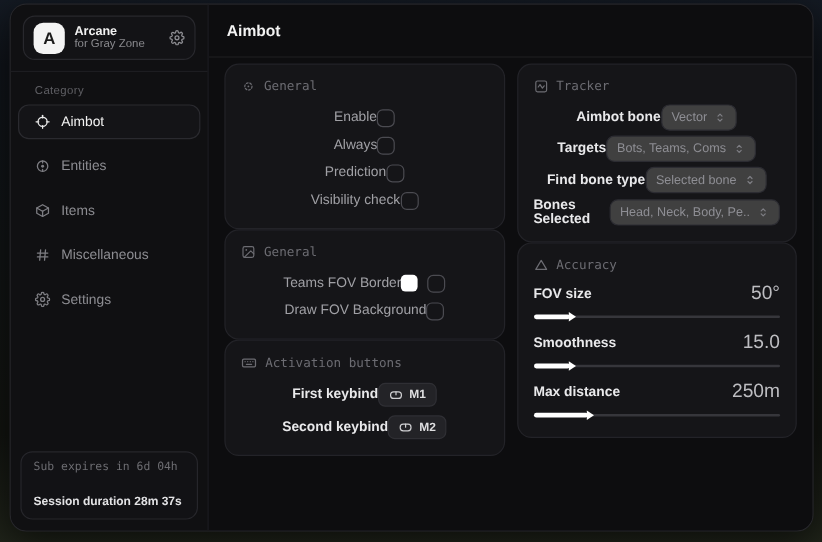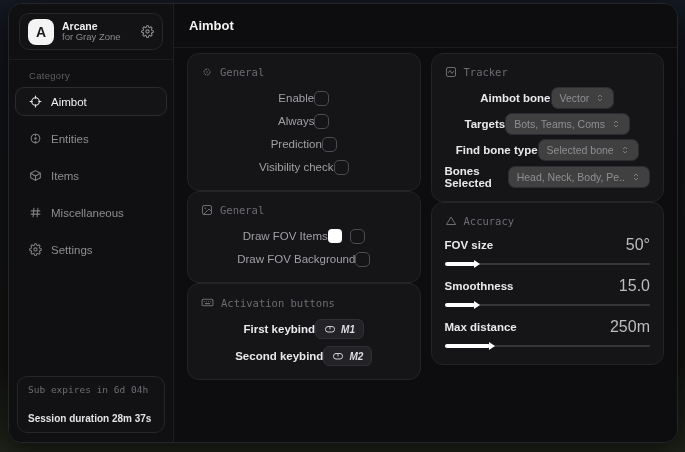--- a/index.html
+++ b/index.html
@@ -77,21 +77,21 @@
     display:flex; align-items:center; gap:6px;
     background:#404040; border:1px solid #2c2c32; border-radius:7px;
     padding:4px 8px; color:#8e8e94; font-size:10.5px; cursor:pointer;
     max-width:150px; white-space:nowrap;
   }
   .dropdown .dd-icon{ display:flex; color:#7e7e84; }
   
   .keybtn{
     display:flex; align-items:center; gap:5px;
     background:#232327; border:1px solid #2f2f34; border-radius:6px;
-    padding:3px 8px; color:#dedee0; font-size:10px; font-weight:bold; cursor:pointer;font-style:italic;
+    padding:3px 8px; color:#dedee0; font-size:10px; font-weight:bold; cursor:pointer;
   }
   .keybtn .kb-icon{ display:flex; color:#cfcfd2; }
   
   .acc-group{ margin-bottom:9px; }
   .acc-group:last-child{ margin-bottom:2px; }
   .acc-top{ display:flex; justify-content:space-between; align-items:center; margin-bottom:6px; }
   .acc-value{ color:#bdbdc1; font-size:16px; }
   .slider{ position:relative; height:8px; cursor:pointer; }
   .slider-track{ position:absolute; left:0; right:0; top:3px; height:2px; background:#36363b; border-radius:1px; }
   .slider-fill{ position:absolute; left:0; top:2px; height:4px; background:#ffffff; border-radius:2px; }
@@ -231,21 +231,21 @@
               <svg width="12" height="12" viewBox="0 0 24 24" fill="none" stroke="currentColor" stroke-width="2" stroke-linecap="round" stroke-linejoin="round">
                   <rect x="3" y="3" width="18" height="18" rx="3"></rect>
                   <circle cx="8.5" cy="8.5" r="1.5" fill="currentColor" stroke="none"></circle>
                   <path d="M21 15l-5-5L5 21"></path>
                 </svg>
             </span>
             <span>General</span>
           </div>
           <div class="rows">
             <div class="row">
-              <span class="row-label">Draw FOV Items</span>
+              <span class="row-label">Teams FOV Border</span>
               <span class="ctrl-group">
                 <span class="swatch" style="background:#ffffff;"></span>
                 <span class="checkbox"></span>
               </span>
             </div>
             <div class="row">
               <span class="row-label">Draw FOV Background</span>
               <span class="checkbox"></span>
             </div>
           </div>

